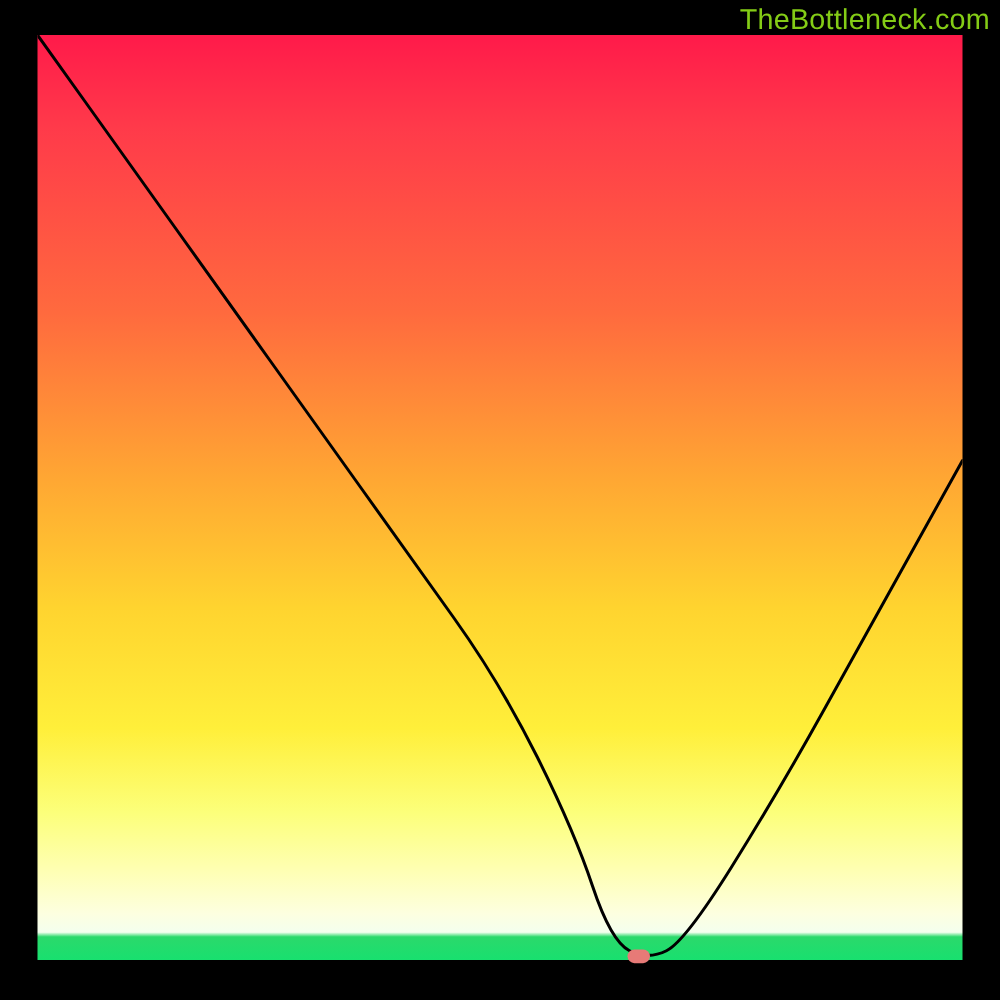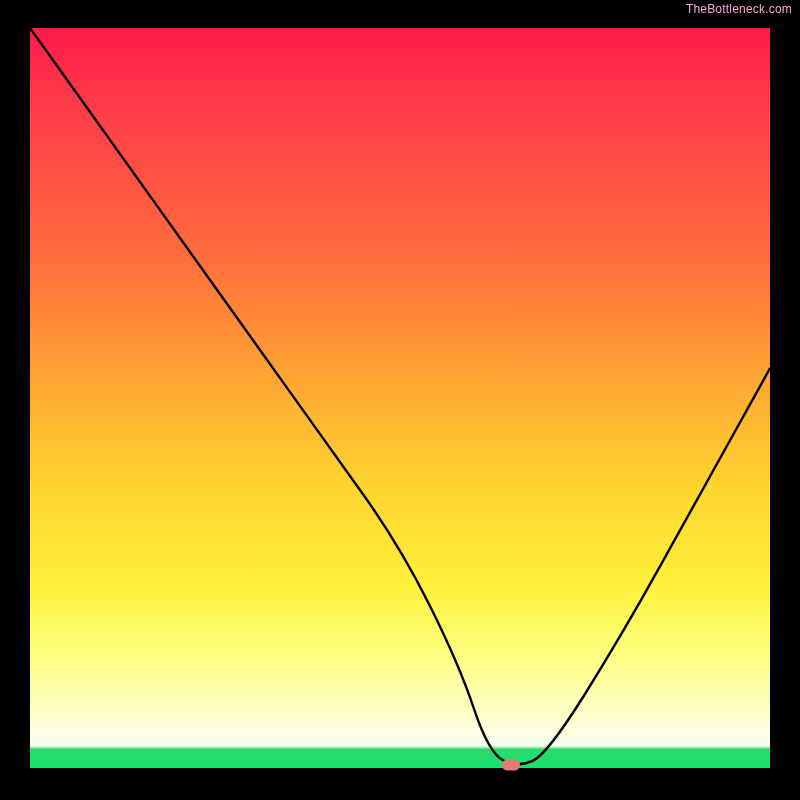--- a/index.html
+++ b/index.html
@@ -14,22 +14,22 @@
   .frame {
     position: relative;
     width: 800px;
     height: 800px;
     background: #000;
   }
   .watermark {
     position: absolute;
     top: 2px;
     right: 8px;
-    color: #f9a8d4;
-    font-size: 12px;
+    color: #84cc16;
+    font-size: 23px;
     font-weight: 500;
     letter-spacing: 0.2px;
     user-select: none;
   }
   .plot-area {
     position: absolute;
     left: 30px;
     top: 28px;
     width: 740px;
     height: 740px;

